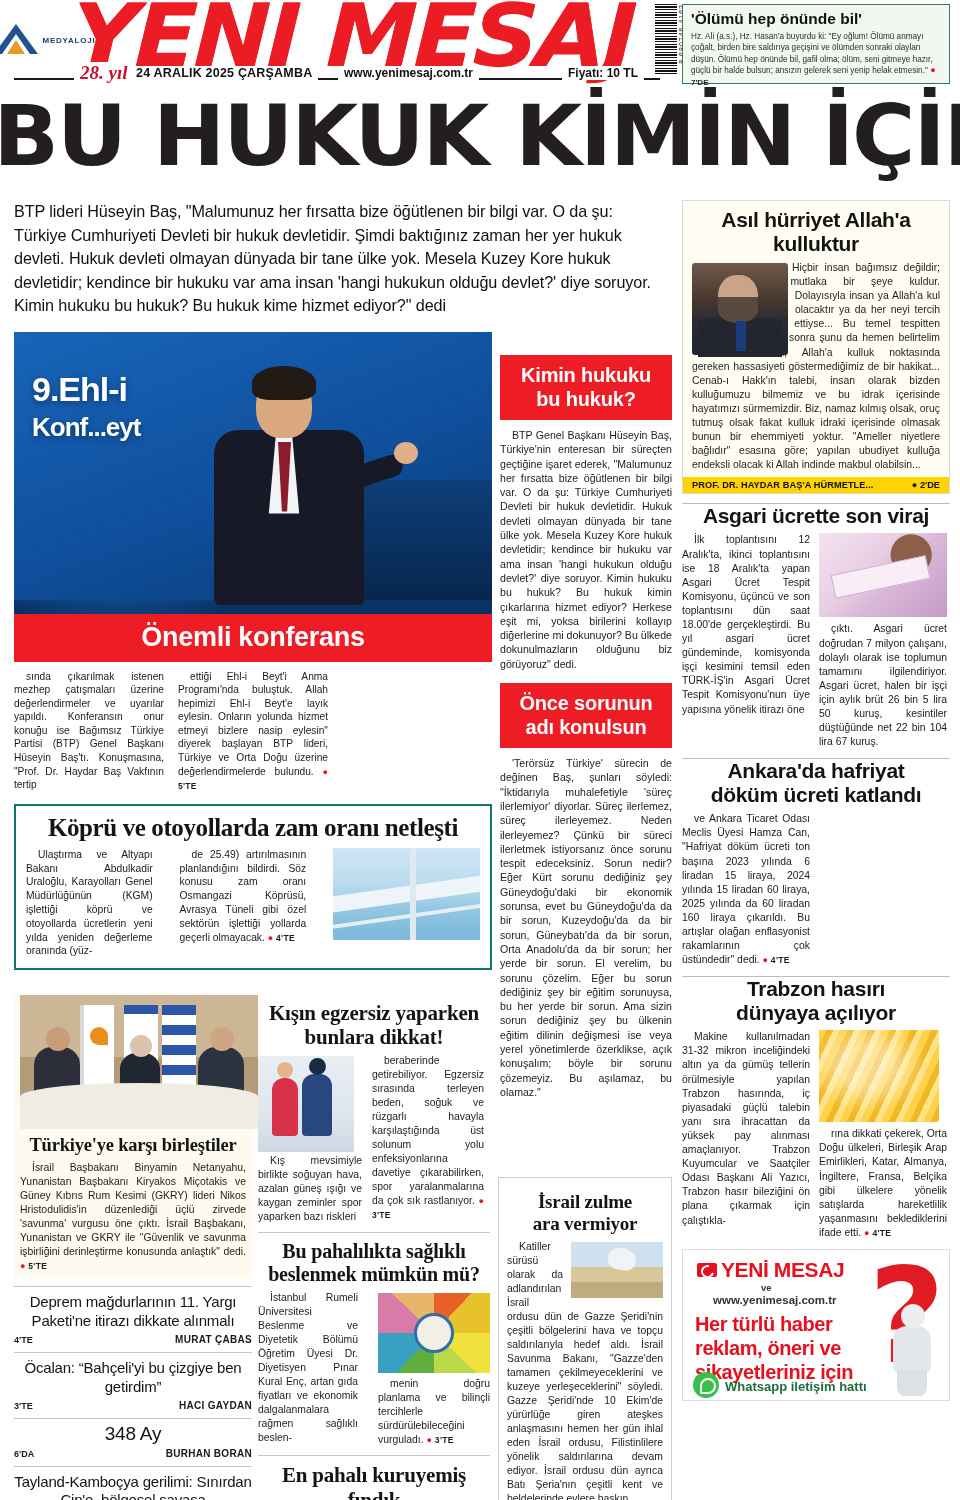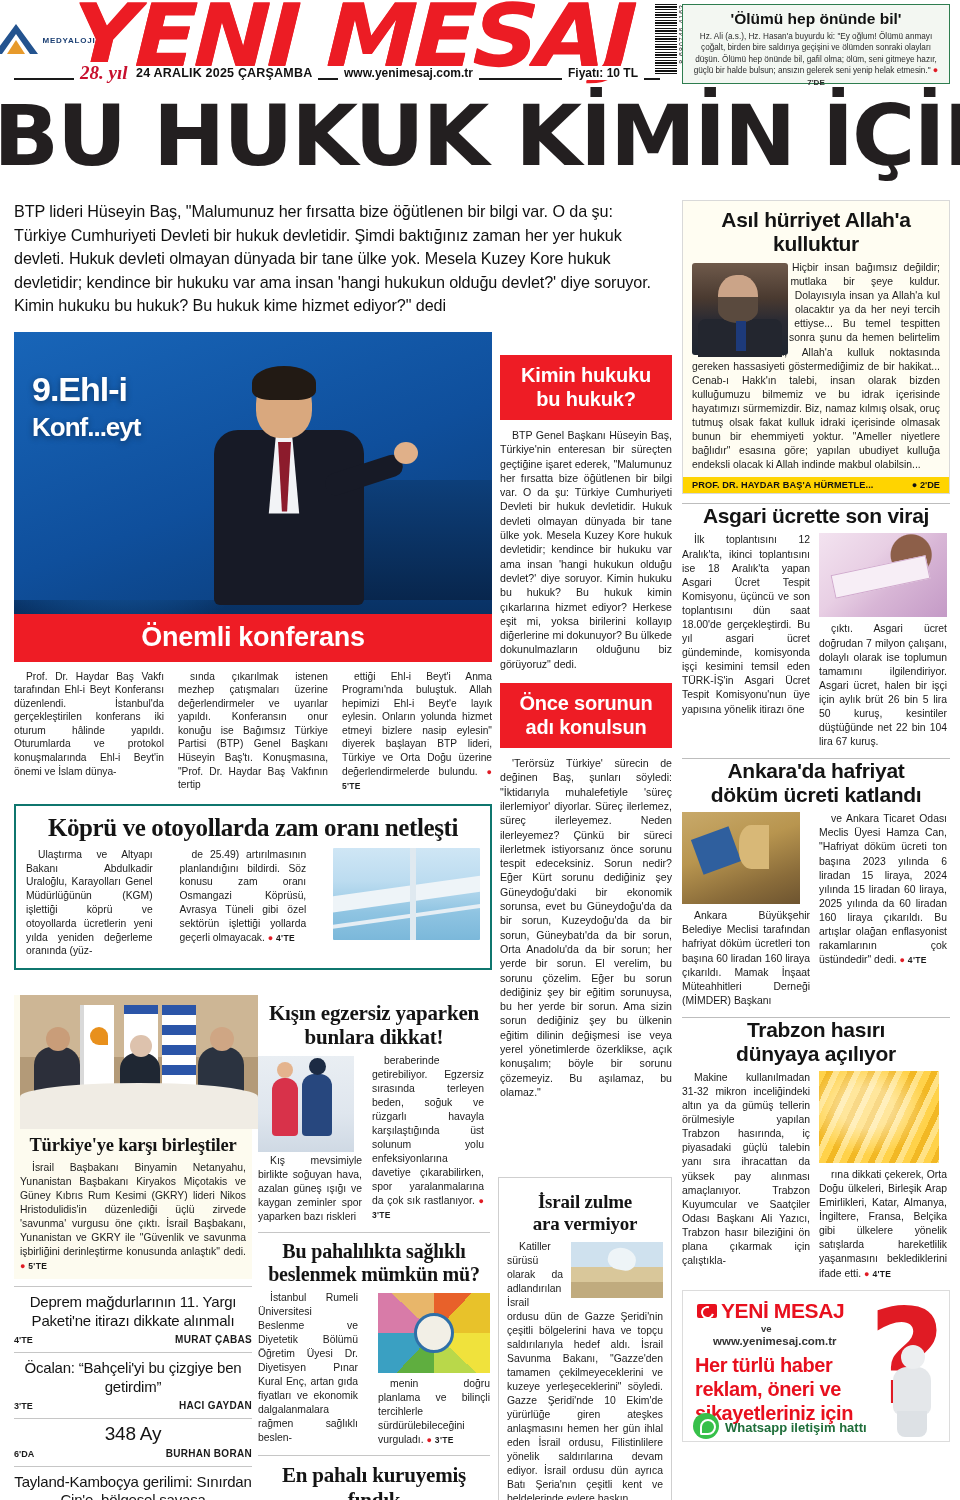--- a/index.html
+++ b/index.html
@@ -74,21 +74,21 @@
   }
   .price {
     position: absolute; left: 562px; top: 66px;
     font-size: 12px; font-weight: bold; background: #fff; padding: 0 6px; color: #111;
   }
 
   
   .hadith {
     position: absolute; left: 682px; top: 4px; width: 268px; height: 80px;
     border: 1px solid #2e7d4f; background: #f3f7f2; padding: 5px 8px 4px;
-    text-align: center;
+    text-align: left;
   }
   .hadith h3 { font-size: 15.5px; font-weight: bold; margin-bottom: 3px; color: #111; }
   .hadith p { font-size: 8.2px; line-height: 11.4px; color: #2b2b2b; }
   .hadith .ref { font-weight: bold; font-size: 8px; }
   .dot-red { color: #e01b24; font-size: 9px; }
 
   
   .main-headline {
     margin: 2px 0 0; padding: 0 12px;
     font-family: "DejaVu Sans", sans-serif;
@@ -455,24 +455,20 @@
           <div class="arm"></div>
           <div class="hand"></div>
         </div>
         <div class="hero-strip">
           <span>Önemli konferans</span>
         </div>
       </div>
 
       <div class="tri">
         <div class="c">
-          <p>Prof. Dr. Haydar Baş Vakfı tarafından Ehl-i Beyt Konferansı düzenlendi.
-İstanbul'da gerçekleştirilen konferans iki oturum hâlinde yapıldı. Oturumlarda ve protokol konuşmalarında Ehl-i Beyt'in önemi ve İslam dünya-</p>
-        </div>
-        <div class="c">
           <p>sında çıkarılmak istenen mezhep çatışmaları üzerine değerlendirmeler ve uyarılar yapıldı. Konferansın onur konuğu ise Bağımsız Türkiye Partisi (BTP) Genel Başkanı Hüseyin Baş'tı. Konuşmasına, "Prof. Dr. Haydar Baş Vakfının tertip</p>
         </div>
         <div class="c">
           <p><span>ettiği Ehl-i Beyt'i Anma Programı'nda buluştuk. Allah hepimizi Ehl-i Beyt'e layık eylesin. Onların yolunda hizmet etmeyi bizlere nasip eylesin" diyerek başlayan BTP lideri, Türkiye ve Orta Doğu üzerine değerlendirmelerde bulundu.</span>
             <span class="dot-red">●</span>
             <span class="ref-tag">5'TE</span>
           </p>
         </div>
       </div>
 
@@ -547,24 +543,20 @@
           </div>
         </div>
       </div>
 
       <div class="r-article">
         <div class="r-title">
           <div>Ankara'da hafriyat</div>
           <div>döküm ücreti katlandı</div>
         </div>
         <div class="r-flow">
-          <div class="cA">
-            <div class="dig-pic"></div>
-            <p>Ankara Büyükşehir Belediye Meclisi tarafından hafriyat döküm ücretleri ton başına 60 liradan 160 liraya çıkarıldı. Mamak İnşaat Müteahhitleri Derneği (MİMDER) Başkanı</p>
-          </div>
           <div class="cB">
             <p><span>ve Ankara Ticaret Odası Meclis Üyesi Hamza Can, "Hafriyat döküm ücreti ton başına 2023 yılında 6 liradan 15 liraya, 2024 yılında 15 liradan 60 liraya, 2025 yılında da 60 liradan 160 liraya çıkarıldı. Bu artışlar olağan enflasyonist rakamlarının çok üstündedir" dedi.</span>
               <span class="dot-red">●</span>
               <span class="ref-tag">4'TE</span>
             </p>
           </div>
         </div>
       </div>
 
       <div class="r-article">

